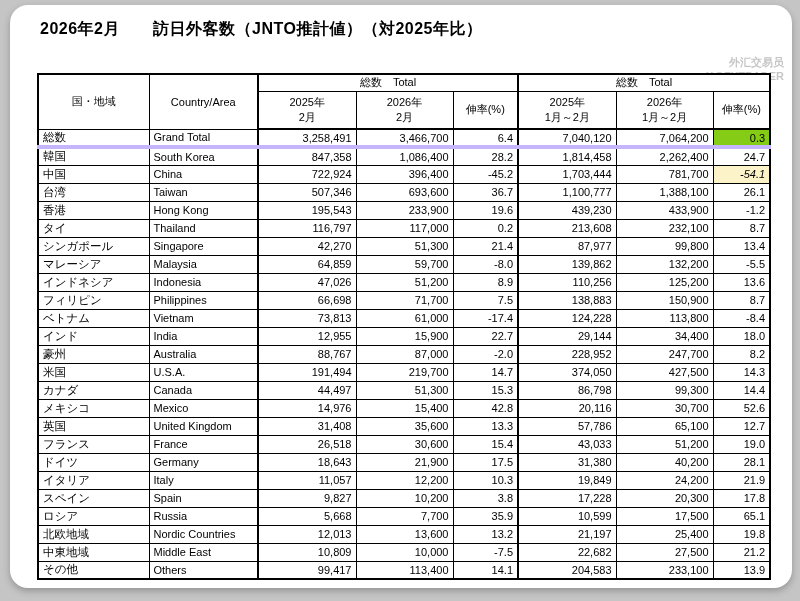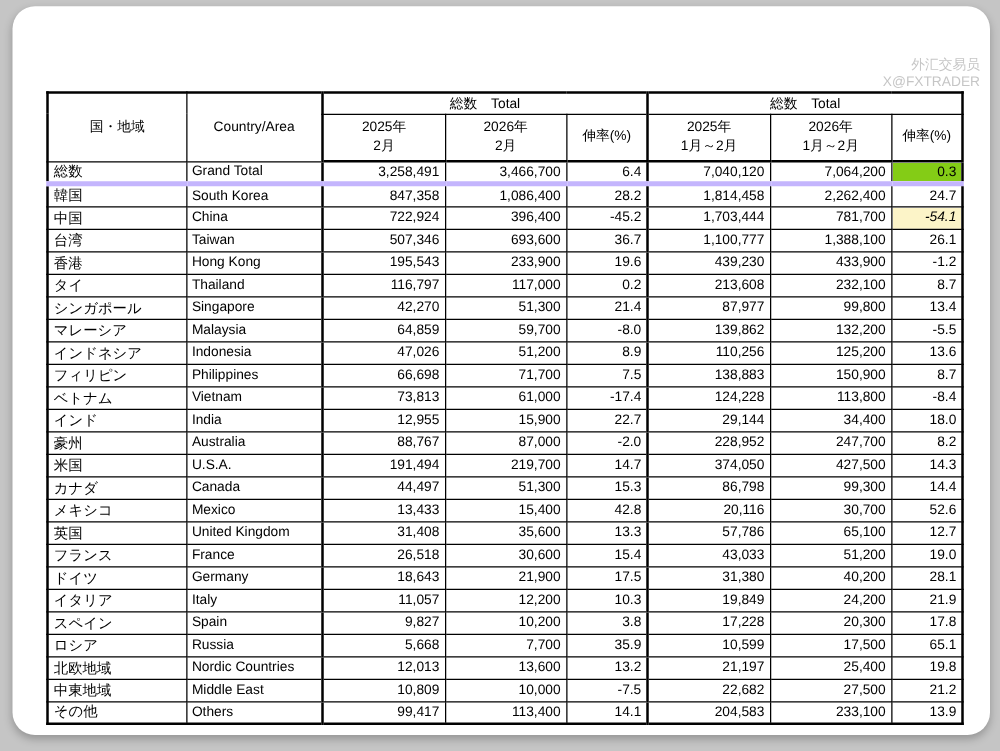--- a/index.html
+++ b/index.html
@@ -26,26 +26,27 @@
     letter-spacing: 0.5px;
     white-space: pre;
   }
   .page-subtitle {
     position: absolute;
     left: 30px; top: 40px;
     font-size: 11px;
   }
   .watermark {
     position: absolute;
-    right: 8px; top: 40px;
+    right: 8px; top: 50px;
     text-align: right;
     font-size: 11px;
     color: rgba(150,150,150,0.55);
     line-height: 1.3;
     z-index: 0;
+    font-weight: bold;
   }
   table.arrivals {
     position: absolute;
     left: 27px; top: 68px;
     width: 732px;
     border-collapse: collapse;
     table-layout: fixed;
     border: 2px solid #000;
     z-index: 1;
     background: #fff;
@@ -75,20 +76,21 @@
   tbody td.en { text-align: left; padding-left: 4px; border-right: 2px solid #000; margin-left: 48px; }
   tbody td.num { text-align: right; padding-right: 4px; }
   tbody td:nth-child(5) { border-right: 2px solid #000; }
   tr.total-row td { border-bottom: 4px solid #c4b5fd; }
 </style>
 </head>
 <body>
 
 <div class="card">
 
+  <div class="page-title">2026年2月　　訪日外客数（JNTO推計値）（対2025年比）</div>
 
   <div class="watermark">
     <div>外汇交易员</div>
     <div>X@FXTRADER</div>
   </div>
 
   <table class="arrivals">
     <colgroup>
       <col class="c1">
         <col class="c2">
@@ -266,21 +268,21 @@
     <td class="num">44,497</td>
     <td class="num">51,300</td>
     <td class="num">15.3</td>
     <td class="num">86,798</td>
     <td class="num">99,300</td>
     <td class="num">14.4</td>
   </tr>
         <tr>
     <td class="jp">メキシコ</td>
     <td class="en">Mexico</td>
-    <td class="num">13,433</td>
+    <td class="num">14,976</td>
     <td class="num">15,400</td>
     <td class="num">42.8</td>
     <td class="num">20,116</td>
     <td class="num">30,700</td>
     <td class="num">52.6</td>
   </tr>
         <tr>
     <td class="jp">英国</td>
     <td class="en">United Kingdom</td>
     <td class="num">31,408</td>

